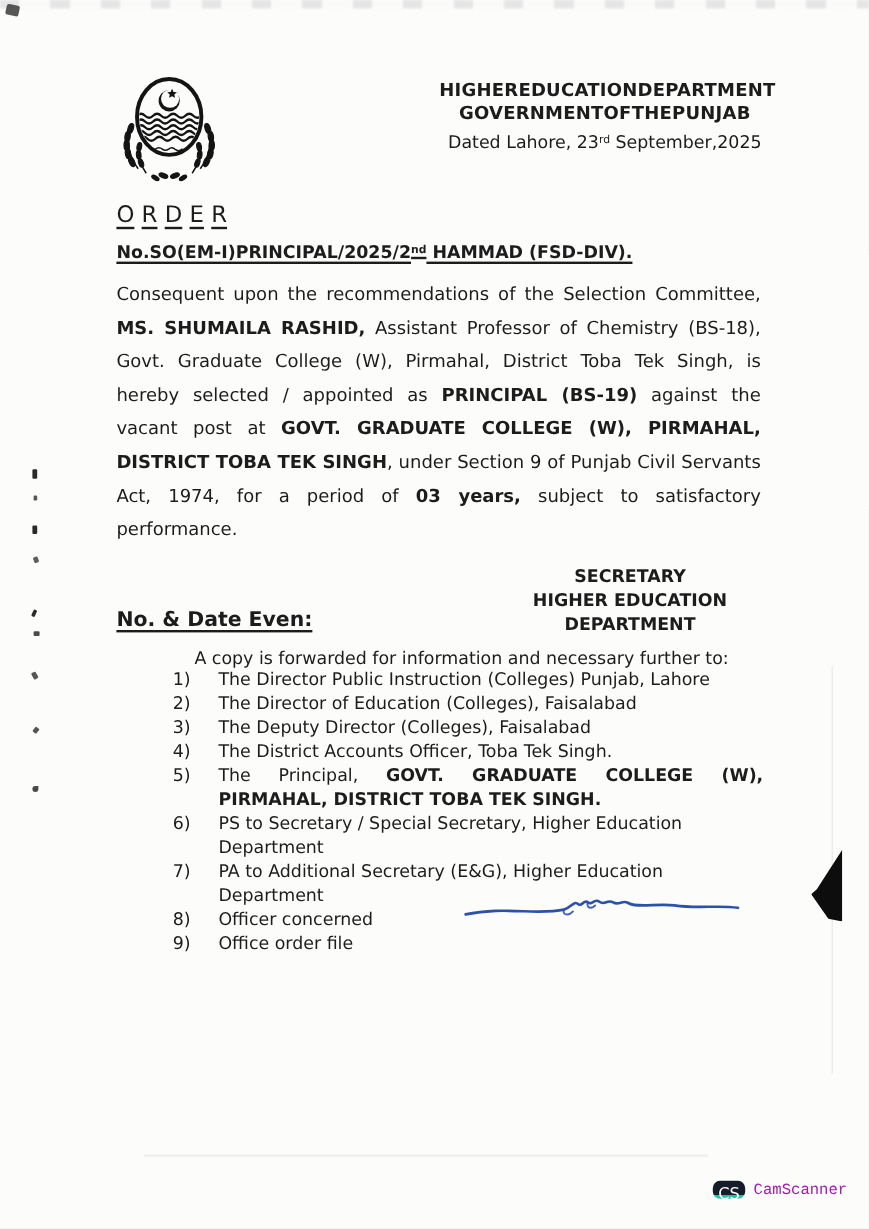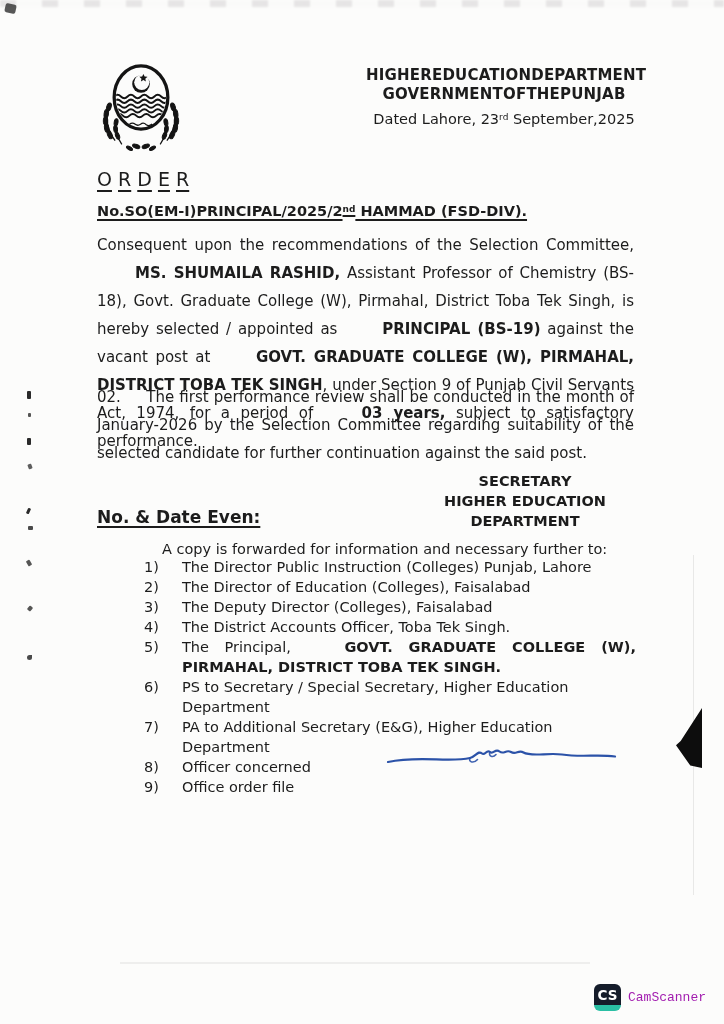--- a/index.html
+++ b/index.html
@@ -5,21 +5,21 @@
   html,body{margin:0;padding:0;background:#e8e8e8;}
   .doc{
     position:relative;
     width:724px;height:1024px;
     margin:0 auto;
     background:#fcfcfb;
     overflow:hidden;
     font-family:"DejaVu Sans","Liberation Sans",sans-serif;
     color:#1c1c1c;
   }
-  .b{font-weight:700;margin-left:38px;}
+  .b{font-weight:700;}
   .u{text-decoration:underline;text-underline-offset:3px;text-decoration-thickness:1.5px;}
   sup{font-size:.62em;line-height:0;position:relative;top:-.5em;vertical-align:baseline;}
 
   
   .crest{position:absolute;left:93px;top:62px;width:96px;height:92px;}
   .hdr{position:absolute;left:366px;top:66px;width:276px;text-align:center;}
   .hdr .org{font-weight:700;font-size:15px;line-height:19px;letter-spacing:.2px;}
   .hdr .date{font-size:14.5px;margin-top:7px;}
 
   
@@ -57,23 +57,23 @@
     filter:blur(1px);}
   .corner-mark{position:absolute;left:5px;top:4px;width:11px;height:9px;background:#3a3a3a;border-radius:2px;transform:rotate(12deg);opacity:.85;}
   .edge-mark{position:absolute;background:#2a2a2a;border-radius:1px;}
   .right-wedge{position:absolute;left:676px;top:708px;width:26px;height:60px;background:#0d0d0d;
     clip-path:polygon(100% 0,100% 100%,55% 96%,0 62%,18% 55%);}
   .right-line{position:absolute;left:693px;top:555px;width:1px;height:340px;background:rgba(0,0,0,.08);}
   .bottom-line{position:absolute;left:120px;top:962px;width:470px;height:2px;background:rgba(60,60,60,.07);}
 
   
   .cam{position:absolute;right:18px;top:984px;display:flex;align-items:center;gap:7px;}
-  .cam-icon{width:27px;height:27px;border-radius:6px;
+  .cam-icon{width:27px;height:15px;border-radius:6px;
     background:linear-gradient(180deg,#151c2a 0%,#151c2a 79%,#2abfa4 79%,#2abfa4 100%);
-    color:#fff;font-weight:700;font-size:13.5px;text-align:center;line-height:23px;}
+    color:#fff;font-weight:400;font-size:13.5px;text-align:center;line-height:23px;}
   .cam-name{font-family:Liberation Mono, monospace;font-size:13px;color:#a21caf;}
 </style>
 </head>
 <body>
 
 <div class="doc">
 
   <div class="top-noise"></div>
   <div class="corner-mark"></div>
   <div class="edge-mark" style="left:27px;top:391px;width:4px;height:8px;"></div>
@@ -142,21 +142,20 @@
   <div class="hdr">
     <div class="org">HIGHEREDUCATIONDEPARTMENT</div>
     <div class="org">GOVERNMENTOFTHEPUNJAB</div>
     <div class="date"><span>Dated Lahore, 23</span><sup>rd</sup><span> September,2025</span></div>
   </div>
 
   <div class="order-title"><span class="u">O</span><span>&nbsp;</span><span class="u">R</span><span>&nbsp;</span><span class="u">D</span><span>&nbsp;</span><span class="u">E</span><span>&nbsp;</span><span class="u">R</span></div>
   <div class="order-no"><span class="u">No.SO(EM-I)PRINCIPAL/2025/2</span><sup class="u">nd</sup><span class="u"> HAMMAD (FSD-DIV).</span></div>
 
   <div class="para p1"><span>Consequent upon the recommendations of the Selection Committee, </span><span class="b">MS. SHUMAILA RASHID,</span><span> Assistant Professor of Chemistry (BS-18), Govt. Graduate College (W), Pirmahal, District Toba Tek Singh, is hereby selected / appointed as </span><span class="b">PRINCIPAL (BS-19)</span><span> against the vacant post at </span><span class="b">GOVT. GRADUATE COLLEGE (W), PIRMAHAL, DISTRICT TOBA TEK SINGH</span><span>, under Section 9 of Punjab Civil Servants Act, 1974, for a period of </span><span class="b">03 years,</span><span> subject to satisfactory performance.</span></div>
-  <div class="para p2"><span>02.&nbsp;&nbsp;&nbsp;&nbsp;&nbsp;The first performance review shall be conducted in the month of January-2026 by the Selection Committee regarding suitability of the selected candidate for further continuation against the said post.</span></div>
 
   <div class="sig1">
     <div>SECRETARY</div>
     <div>HIGHER EDUCATION DEPARTMENT</div>
   </div>
 
   <div class="no-date u">No. &amp; Date Even:</div>
 
   <div class="cc-intro">A copy is forwarded for information and necessary further to:</div>
   <div class="cc-list">

